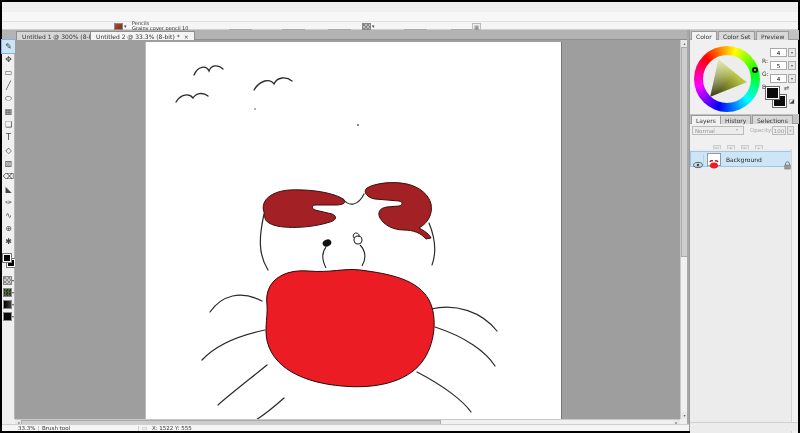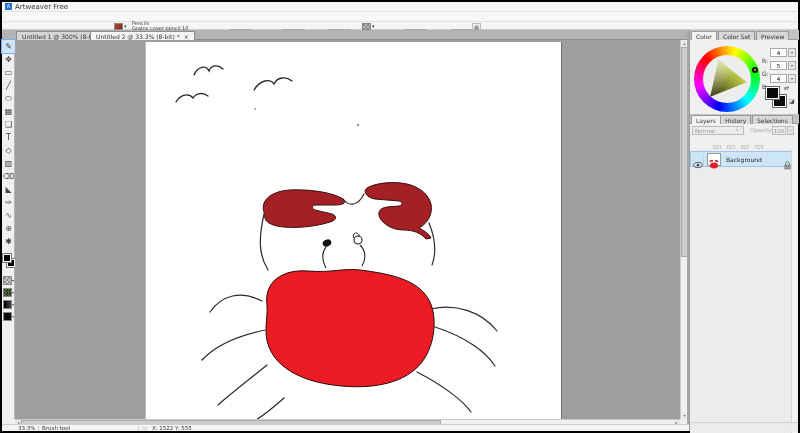--- a/index.html
+++ b/index.html
@@ -160,24 +160,20 @@
   #statusbar { left:0; top:422px; width:687px; height:7px; background:#f5f5f5;
                border-top:1px solid #cfcfcf; }
   .status-cell { position:absolute; top:0; font-size:5.5px; line-height:7px; color:#333; }
   .status-div { position:absolute; top:1px; width:1px; height:5px; background:#ccc; }
 </style>
 </head>
 <body>
 
 <div id="window">
 
-  <div id="titlebar" class="abs">
-    <div id="appicon" class="abs">A</div>
-    <div id="apptitle" class="abs txt">Artweaver Free</div>
-  </div>
 
   <div id="menubar" class="abs">
     <span class="menu-item">File</span>
     <span class="menu-item">Edit</span>
     <span class="menu-item">Document</span>
     <span class="menu-item">Layer</span>
     <span class="menu-item">Select</span>
     <span class="menu-item">Filter</span>
     <span class="menu-item">View</span>
     <span class="menu-item">Window</span>

